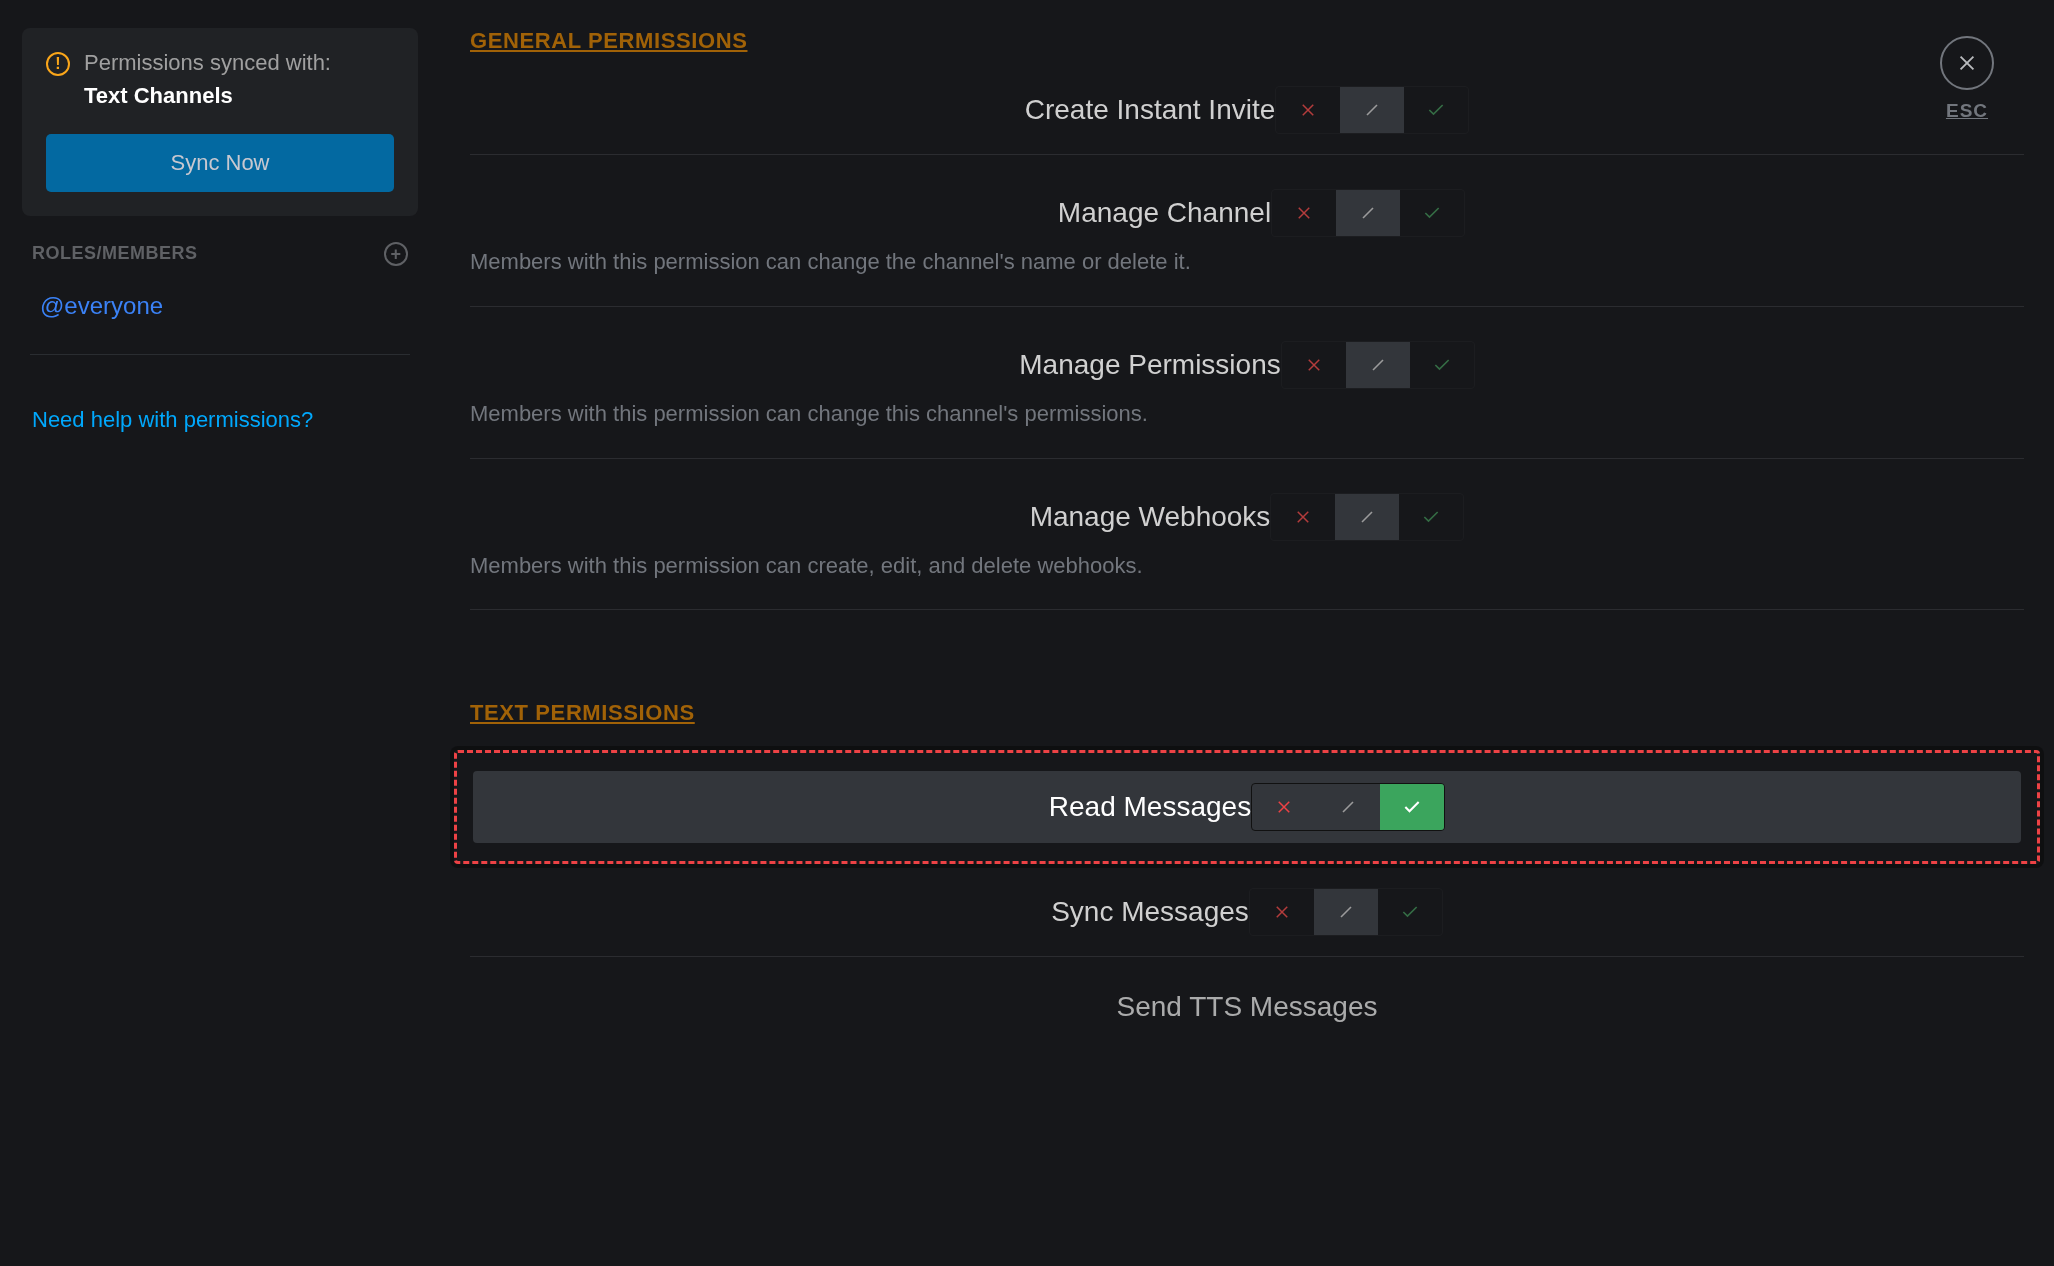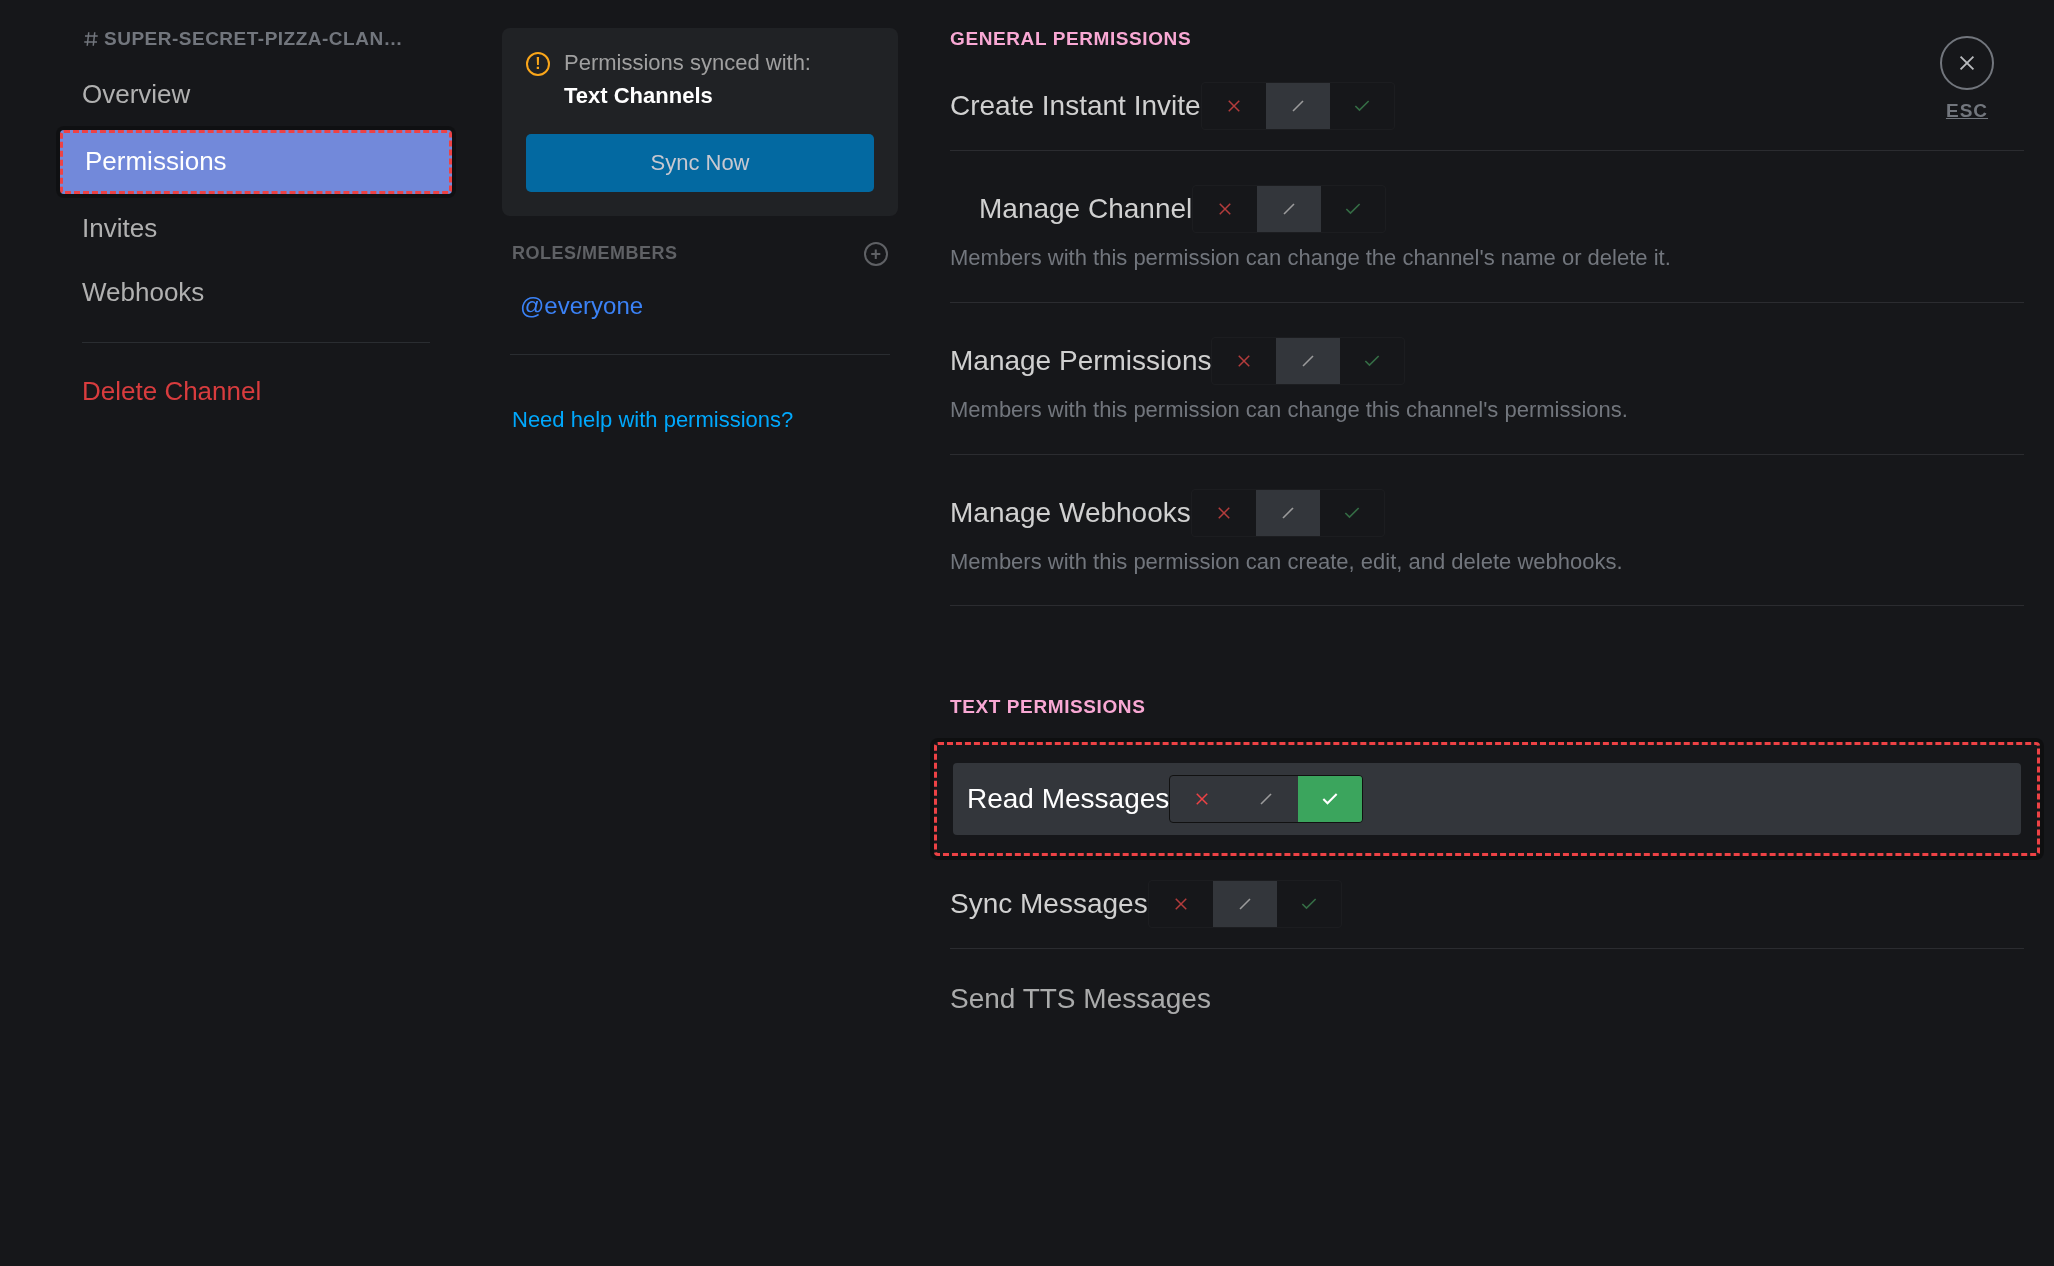--- a/index.html
+++ b/index.html
@@ -154,30 +154,31 @@
     margin: 20px 8px 0;
   }
 
   
   .main {
     flex: 1;
     padding: 28px 30px 0 30px;
     overflow: hidden;
   }
   .section-header {
-    color: #f9a8d4;
-    font-size: 19px;
+    color: #a16207;
+    font-size: 22px;
     font-weight: 700;
     letter-spacing: 0.6px;
     margin-bottom: 28px;
+    text-decoration: underline;
   }
   .perm-row {
     display: flex;
     align-items: center;
-    justify-content: flex-start;
+    justify-content: center;
     padding: 4px 0 20px;
   }
   .perm-title {
     color: #d0d0d0;
     font-size: 28px;
     font-weight: 500;
   }
   .perm-desc {
     color: #72767d;
     font-size: 22px;
@@ -246,39 +247,20 @@
   }
 
   
   svg { display: block; }
 </style>
 </head>
 <body>
 
 <div class="layout">
 
-  <div class="sidebar">
-    <div class="sidebar-title">
-      <span>
-        <svg width="18" height="18" viewBox="0 0 24 24">
-            <path d="M9 3L7 21M17 3l-2 18M4 8h17M3 16h17" stroke="#72767d" stroke-width="2" fill="none"></path>
-          </svg>
-      </span>
-      <span>SUPER-SECRET-PIZZA-CLAN…</span>
-    </div>
-
-    <div class="sidebar-item">Overview</div>
-    <div class="sidebar-item active dashed-red">Permissions</div>
-    <div class="sidebar-item">Invites</div>
-    <div class="sidebar-item">Webhooks</div>
-
-    <div class="sidebar-divider"></div>
-
-    <div class="sidebar-item danger">Delete Channel</div>
-  </div>
 
   <div class="mid">
     <div class="sync-card">
       <div class="sync-head">
         <span class="warning-icon">!</span>
         <div class="sync-head-text">
           <span>Permissions synced with:</span>
           <strong>Text Channels</strong>
         </div>
       </div>

